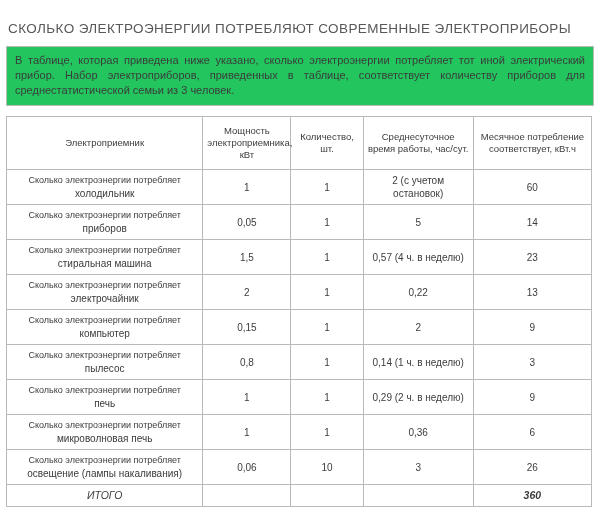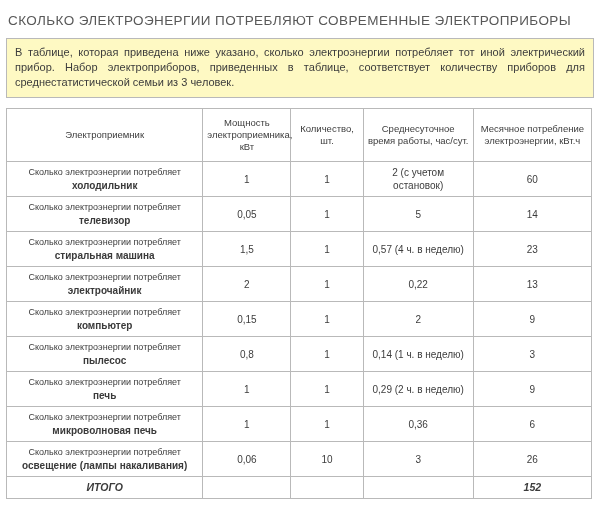--- a/index.html
+++ b/index.html
@@ -12,34 +12,34 @@
     background: #ffffff;
     font-family: "Liberation Sans", sans-serif;
     color: #3a3a3a;
     overflow: hidden;
   }
   .page {
     width: 600px;
     height: 525px;
     position: relative;
     box-sizing: border-box;
-    padding: 8px 6px 0 6px;
+    padding: 16px 6px 0 6px;
   }
   h1.title {
     margin: 4px 0 8px 2px;
     font-size: 13.5px;
     font-weight: normal;
     letter-spacing: 0.4px;
     line-height: 18px;
     color: #585858;
     text-transform: uppercase;
   }
   .intro {
     border: 1px solid #b9b9b9;
-    background: #fef9c3;
+    background: #22c55e;
     padding: 6px 8px 7px 8px;
     font-size: 11px;
     line-height: 15px;
     color: #3c3c3c;
     text-align: justify;
     margin: 0 0 10px 0;
   }
   table.energy {
     border-collapse: collapse;
     width: 586px;
@@ -62,27 +62,27 @@
   }
   td.device {
     text-align: center;
     font-size: 9px;
     line-height: 12px;
     color: #7a7a7a;
   }
   td.device .name {
     display: block;
     color: #3a3a3a;
-    font-weight: bold;
+    font-weight: normal;
     font-size: 10px;
     line-height: 13px;
   }
   td.total-label {
     font-style: italic;
-    font-weight: bold;
+    font-weight: normal;
     font-size: 10.5px;
   }
   td.total-value {
     font-style: italic;
     font-weight: bold;
     font-size: 10.5px;
   }
   .col1 { width: 196px; }
   .col2 { width: 88px; }
   .col3 { width: 72px; }
@@ -105,38 +105,38 @@
       <col class="col3">
       <col class="col4">
       <col class="col5">
     </colgroup>
     <tbody>
       <tr class="head">
         <td>Электроприемник</td>
         <td>Мощность электроприемника, кВт</td>
         <td>Количество, шт.</td>
         <td>Среднесуточное время работы, час/сут.</td>
-        <td>Месячное потребление электроэнергии, кВт.ч</td>
+        <td>Месячное потребление соответствует, кВт.ч</td>
       </tr>
 
       <tr>
         <td class="device">
           <span>Сколько электроэнергии потребляет</span>
           <span class="name">холодильник</span>
         </td>
         <td>1</td>
         <td>1</td>
         <td>2 (с учетом остановок)</td>
         <td>60</td>
       </tr>
 
       <tr>
         <td class="device">
           <span>Сколько электроэнергии потребляет</span>
-          <span class="name">телевизор</span>
+          <span class="name">приборов</span>
         </td>
         <td>0,05</td>
         <td>1</td>
         <td>5</td>
         <td>14</td>
       </tr>
 
       <tr>
         <td class="device">
           <span>Сколько электроэнергии потребляет</span>
@@ -212,18 +212,18 @@
         <td>10</td>
         <td>3</td>
         <td>26</td>
       </tr>
 
       <tr>
         <td class="total-label">ИТОГО</td>
         <td></td>
         <td></td>
         <td></td>
-        <td class="total-value">152</td>
+        <td class="total-value">360</td>
       </tr>
     </tbody>
   </table>
 
 </div>
 
 </body></html>

